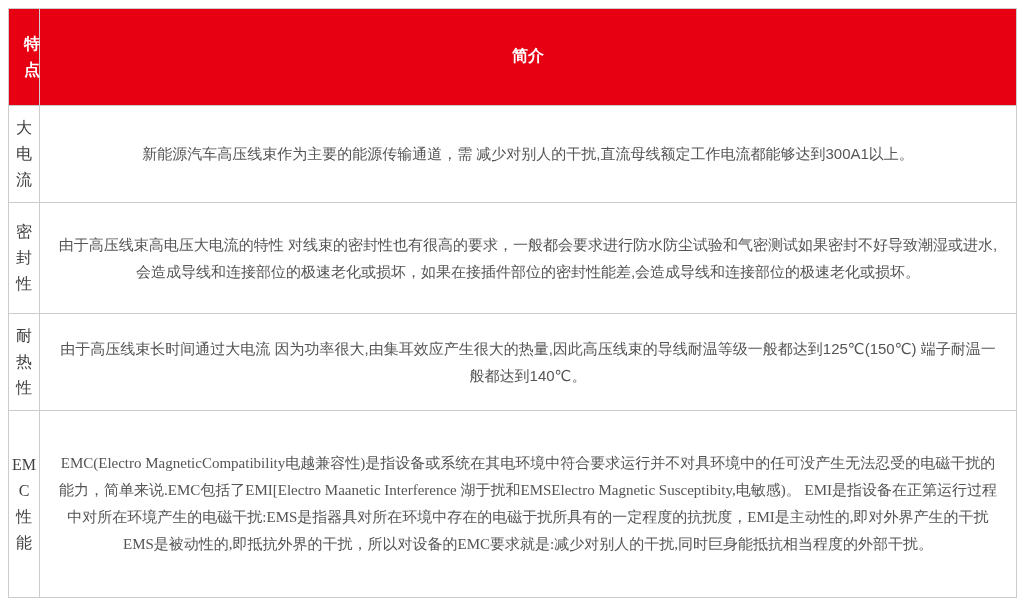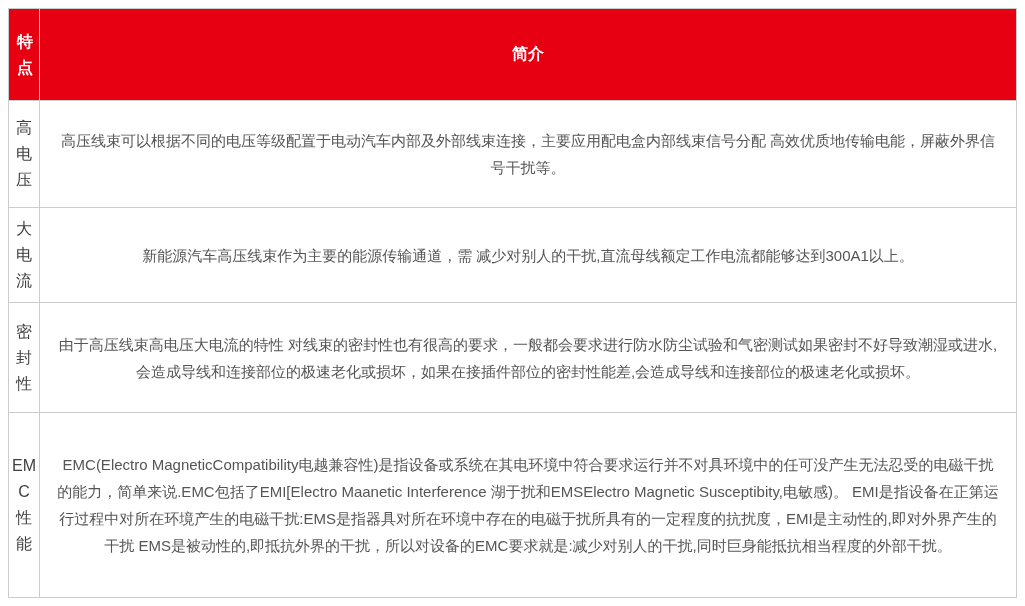--- a/index.html
+++ b/index.html
@@ -31,21 +31,21 @@
     color: #ffffff;
     font-weight: bold;
     font-size: 16px;
     text-align: center;
     vertical-align: middle;
     border-color: #d9d9d9;
   }
   th.header-feature {
     word-break: break-all;
     line-height: 26px;
-    padding: 8px;
+    padding: 15px;
   }
   td.label-cell {
     color: #3f3f3f;
     font-size: 16px;
     text-align: center;
     vertical-align: middle;
     word-break: break-all;
     line-height: 26px;
     padding: 2px;
     background: #ffffff;
@@ -57,47 +57,47 @@
     text-align: center;
     vertical-align: middle;
     padding: 6px 16px;
     background: #ffffff;
   }
   tr.r-header   { height: 80px; }
   tr.r-voltage  { height: 92px; }
   tr.r-current  { height: 70px; padding-left: 28px; }
   tr.r-seal     { height: 95px; }
   tr.r-heat     { height: 80px; }
-  tr.r-emc      { height: 160px; }
+  tr.r-emc      { height: 160px; font-family: Liberation Serif, serif; }
 </style>
 </head>
 <body>
 
 <div class="page">
   <table class="spec-table">
     <colgroup>
       <col class="label-col">
       <col>
     </colgroup>
     <tbody>
         <tr class="r-header">
       <th class="header-cell header-feature">特点</th>
       <th class="header-cell">简介</th>
     </tr>
-    <tr class="r-voltage">
-      <td class="label-cell">高电压</td>
-      <td class="text-cell">高压线束可以根据不同的电压等级配置于电动汽车内部及外部线束连接，主要应用配电盒内部线束信号分配 高效优质地传输电能，屏蔽外界信号干扰等。</td>
-    </tr>
     <tr class="r-current">
       <td class="label-cell">大电流</td>
       <td class="text-cell">新能源汽车高压线束作为主要的能源传输通道，需 减少对别人的干扰,直流母线额定工作电流都能够达到300A1以上。</td>
     </tr>
     <tr class="r-seal">
       <td class="label-cell">密封性</td>
       <td class="text-cell">由于高压线束高电压大电流的特性 对线束的密封性也有很高的要求，一般都会要求进行防水防尘试验和气密测试如果密封不好导致潮湿或进水,会造成导线和连接部位的极速老化或损坏，如果在接插件部位的密封性能差,会造成导线和连接部位的极速老化或损坏。</td>
+    </tr>
+    <tr class="r-heat">
+      <td class="label-cell">耐热性</td>
+      <td class="text-cell">由于高压线束长时间通过大电流 因为功率很大,由集耳效应产生很大的热量,因此高压线束的导线耐温等级一般都达到125℃(150℃) 端子耐温一般都达到140℃。</td>
     </tr>
     <tr class="r-emc">
       <td class="label-cell">EMC性能</td>
       <td class="text-cell">EMC(Electro MagneticCompatibility电越兼容性)是指设备或系统在其电环境中符合要求运行并不对具环境中的任可没产生无法忍受的电磁干扰的能力，简单来说.EMC包括了EMI[Electro Maanetic Interference 湖于扰和EMSElectro Magnetic Susceptibity,电敏感)。 EMI是指设备在正第运行过程中对所在环境产生的电磁干扰:EMS是指器具对所在环境中存在的电磁于扰所具有的一定程度的抗扰度，EMI是主动性的,即对外界产生的干扰 EMS是被动性的,即抵抗外界的干扰，所以对设备的EMC要求就是:减少对别人的干扰,同时巨身能抵抗相当程度的外部干扰。</td>
     </tr>
   </tbody>
     </table>
 </div>
 
 </body></html>

